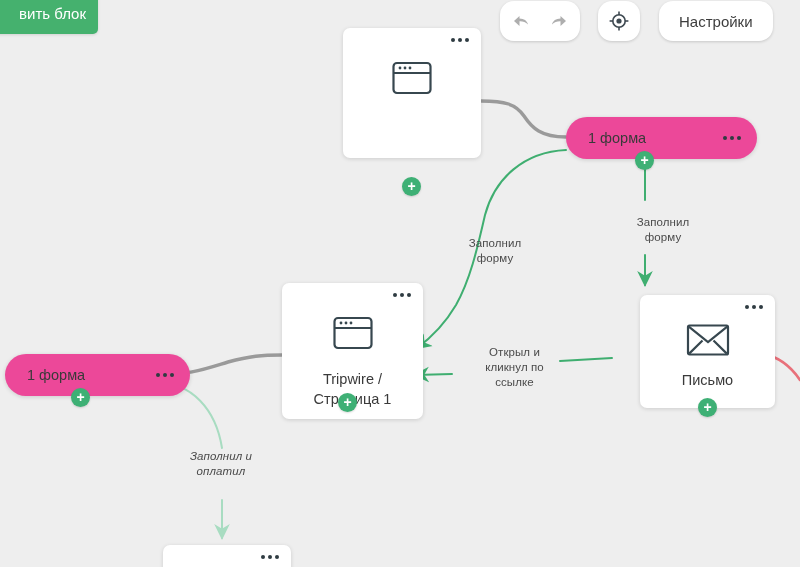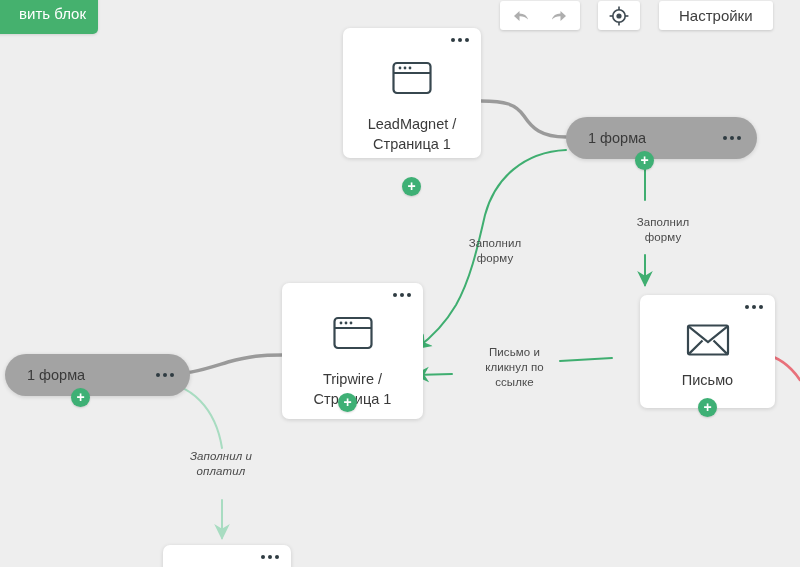--- a/index.html
+++ b/index.html
@@ -35,26 +35,26 @@
     line-height: 15px;
     color: #4a4a4a;
     text-align: center;
     white-space: pre-line;
     letter-spacing: 0.1px;
   }
   
   .toolbar-group {
     position: absolute;
     background: #ffffff;
-    border-radius: 3px;
+    border-radius: 14px;
     box-shadow: 0 1px 3px rgba(0,0,0,0.16);
     display: flex;
     align-items: center;
     justify-content: center;
-    height: 29px;
+    height: 40px;
     z-index: 40;
   }
   .tb-btn {
     width: 40px;
     height: 40px;
     display: flex;
     align-items: center;
     justify-content: center;
     cursor: pointer;
   }
@@ -137,21 +137,21 @@
     text-align: center;
     font-weight: 700;
     cursor: pointer;
     z-index: 30;
     box-shadow: 0 1px 2px rgba(0,0,0,0.15);
   }
   
   .pill {
     position: absolute;
     height: 42px;
-    background: #a3a3a3;
+    background: #ec4899;
     border-radius: 21px;
     box-shadow: 0 1px 4px rgba(0,0,0,0.14);
     display: flex;
     align-items: center;
     z-index: 25;
   }
   .pill-label {
     font-size: 14.5px;
     color: #3a3a3a;
     white-space: nowrap;
@@ -198,21 +198,21 @@
 
     <path d="M155,382 C192,382 216,410 222,448 M222,500 L222,538" fill="none" stroke="#a8dcc1" stroke-width="2" stroke-linecap="round" marker-end="url(#arrow-green-light)"></path>
   </svg>
 
   <div class="edge-label" style="left:440px; top:236px; width:110px;">Заполнил
 форму</div>
 
   <div class="edge-label" style="left:608px; top:215px; width:110px;">Заполнил
 форму</div>
 
-  <div class="edge-label" style="left:457px; top:345px; width:115px;">Письмо и
+  <div class="edge-label" style="left:457px; top:345px; width:115px;">Открыл и
 кликнул по
 ссылке</div>
 
   <div class="edge-label" style="left:162px; top:449px; width:118px;font-style:italic;">Заполнил и
 оплатил</div>
 
   <div class="node" style="left:343px; top:28px; width:138px; height:130px;">
     <div class="node-dots">
       <i></i>
         <i></i>
@@ -220,22 +220,20 @@
     </div>
     <div class="node-icon">
       <svg width="42" height="36" viewBox="0 0 42 36">
         <rect x="2.5" y="3" width="37" height="30" rx="3.5" fill="none" stroke="#37474f" stroke-width="2.2"></rect>
         <line x1="2.5" y1="13" x2="39.5" y2="13" stroke="#37474f" stroke-width="2.2"></line>
         <circle cx="9" cy="8" r="1.4" fill="#37474f"></circle>
         <circle cx="14" cy="8" r="1.4" fill="#37474f"></circle>
         <circle cx="19" cy="8" r="1.4" fill="#37474f"></circle>
       </svg>
     </div>
-    <div class="node-title">LeadMagnet /
-Страница 1</div>
     <div class="plus-badge" style="left:59px; top:149px;">+</div>
   </div>
 
   <div class="node" style="left:282px; top:283px; width:141px; height:136px;">
     <div class="node-dots">
       <i></i>
         <i></i>
         <i></i>
     </div>
     <div class="node-icon">

